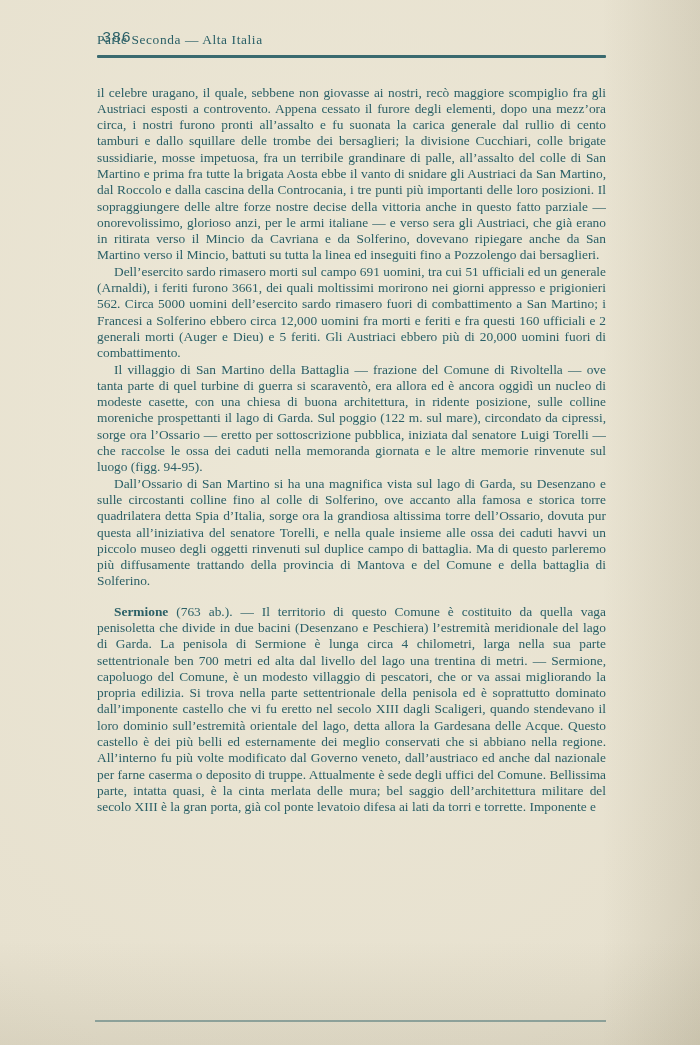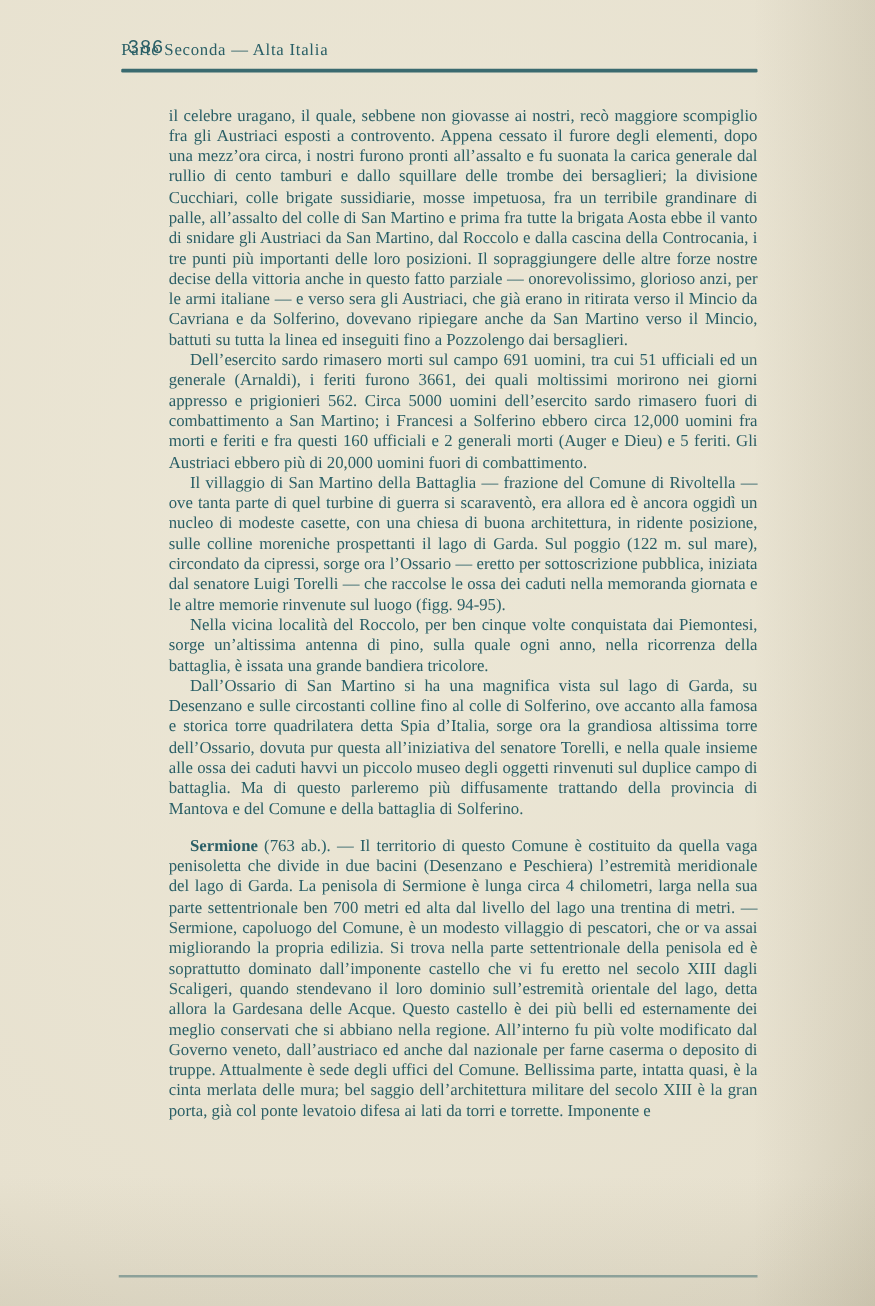--- a/index.html
+++ b/index.html
@@ -52,21 +52,20 @@
     height: 2.5px;
     background: var(--ink, #2a5f66);
     margin-top: 5px;
     opacity: 0.92;
     border-radius: 1px;
   }
   .body-text {
     margin-top: 27px;
     font-size: 13.4px;
     line-height: 16.3px;
-    margin-left: 38px;
   }
   p.para {
     margin: 0;
     text-align: justify;
   }
   p.indent { text-indent: 17px; }
   p.small {
     font-size: 11.2px;
     line-height: 13.5px;
     margin-top: 8px;
@@ -92,19 +91,18 @@
   <div class="content">
     <header class="page-header">
       <span class="page-num">386</span>
       <div class="running-head">Parte Seconda — Alta Italia</div>
     </header>
     <div class="rule"></div>
     <div class="body-text">
         <p class="para"><span>il celebre uragano, il quale, sebbene non giovasse ai nostri, recò maggiore scompiglio fra gli Austriaci esposti a controvento. Appena cessato il furore degli elementi, dopo una mezz’ora circa, i nostri furono pronti all’assalto e fu suonata la carica generale dal rullio di cento tamburi e dallo squillare delle trombe dei bersaglieri; la divisione Cucchiari, colle brigate sussidiarie, mosse impetuosa, fra un terribile grandinare di palle, all’assalto del colle di San Martino e prima fra tutte la brigata Aosta ebbe il vanto di snidare gli Austriaci da San Martino, dal Roccolo e dalla cascina della Controcania, i tre punti più importanti delle loro posizioni. Il sopraggiungere delle altre forze nostre decise della vittoria anche in questo fatto parziale — onorevolissimo, glorioso anzi, per le armi italiane — e verso sera gli Austriaci, che già erano in ritirata verso il Mincio da Cavriana e da Solferino, dovevano ripiegare anche da San Martino verso il Mincio, battuti su tutta la linea ed inseguiti fino a Pozzolengo dai bersaglieri.</span></p>
         <p class="para indent"><span>Dell’esercito sardo rimasero morti sul campo 691 uomini, tra cui 51 ufficiali ed un generale (Arnaldi), i feriti furono 3661, dei quali moltissimi morirono nei giorni appresso e prigionieri 562. Circa 5000 uomini dell’esercito sardo rimasero fuori di combattimento a San Martino; i Francesi a Solferino ebbero circa 12,000 uomini fra morti e feriti e fra questi 160 ufficiali e 2 generali morti (Auger e Dieu) e 5 feriti. Gli Austriaci ebbero più di 20,000 uomini fuori di combattimento.</span></p>
         <p class="para indent"><span>Il villaggio di San Martino della Battaglia — frazione del Comune di Rivoltella — ove tanta parte di quel turbine di guerra si scaraventò, era allora ed è ancora oggidì un nucleo di modeste casette, con una chiesa di buona architettura, in ridente posizione, sulle colline moreniche prospettanti il lago di Garda. Sul poggio (122 m. sul mare), circondato da cipressi, sorge ora l’Ossario — eretto per sottoscrizione pubblica, iniziata dal senatore Luigi Torelli — che raccolse le ossa dei caduti nella memoranda giornata e le altre memorie rinvenute sul luogo (figg. 94-95).</span></p>
-        <p class="para indent"><span>Nella vicina località del Roccolo, per ben cinque volte conquistata dai Piemontesi, sorge un’altissima antenna di pino, sulla quale ogni anno, nella ricorrenza della battaglia, è issata una grande bandiera tricolore.</span></p>
         <p class="para indent"><span>Dall’Ossario di San Martino si ha una magnifica vista sul lago di Garda, su Desenzano e sulle circostanti colline fino al colle di Solferino, ove accanto alla famosa e storica torre quadrilatera detta </span><span class="italic">Spia d’Italia</span><span>, sorge ora la grandiosa altissima torre dell’Ossario, dovuta pur questa all’iniziativa del senatore Torelli, e nella quale insieme alle ossa dei caduti havvi un piccolo museo degli oggetti rinvenuti sul duplice campo di battaglia. Ma di questo parleremo più diffusamente trattando della provincia di Mantova e del Comune e della battaglia di Solferino.</span></p>
         <p class="para indent gap"><span class="bold">Sermione</span><span> (763 ab.). — Il territorio di questo Comune è costituito da quella vaga penisoletta che divide in due bacini (Desenzano e Peschiera) l’estremità meridionale del lago di Garda. La penisola di Sermione è lunga circa 4 chilometri, larga nella sua parte settentrionale ben 700 metri ed alta dal livello del lago una trentina di metri. — Sermione, capoluogo del Comune, è un modesto villaggio di pescatori, che or va assai migliorando la propria edilizia. Si trova nella parte settentrionale della penisola ed è soprattutto dominato dall’imponente castello che vi fu eretto nel secolo XIII dagli Scaligeri, quando stendevano il loro dominio sull’estremità orientale del lago, detta allora la </span><span class="italic">Gardesana delle Acque</span><span>. Questo castello è dei più belli ed esternamente dei meglio conservati che si abbiano nella regione. All’interno fu più volte modificato dal Governo veneto, dall’austriaco ed anche dal nazionale per farne caserma o deposito di truppe. Attualmente è sede degli uffici del Comune. Bellissima parte, intatta quasi, è la cinta merlata delle mura; bel saggio dell’architettura militare del secolo XIII è la gran porta, già col ponte levatoio difesa ai lati da torri e torrette. Imponente e</span></p>
       </div>
   </div>
   <div class="bottom-rule"></div>
 </div>
 
 </body></html>

